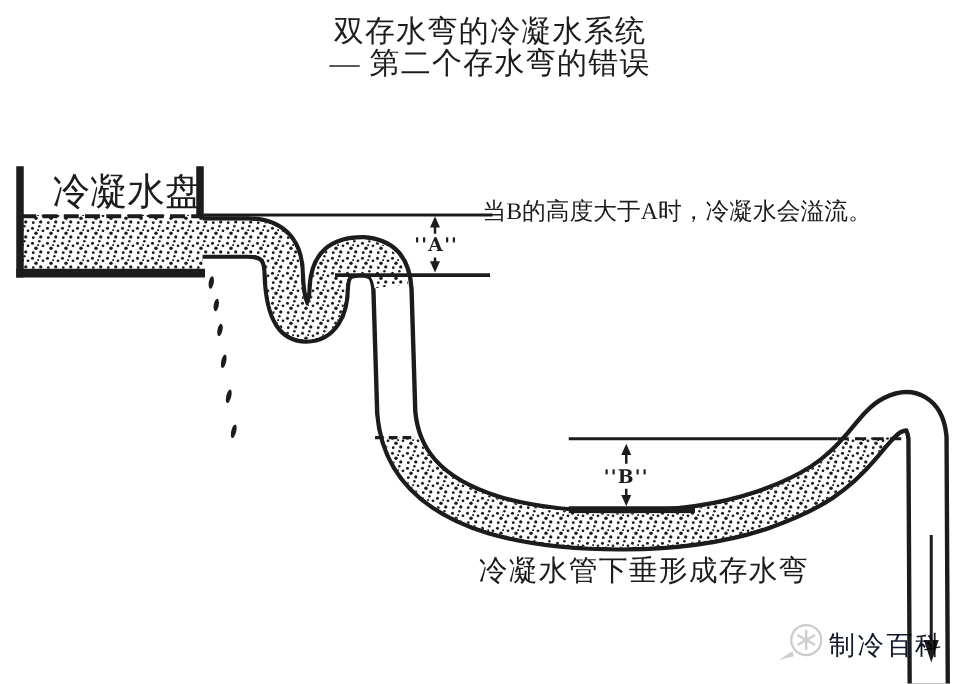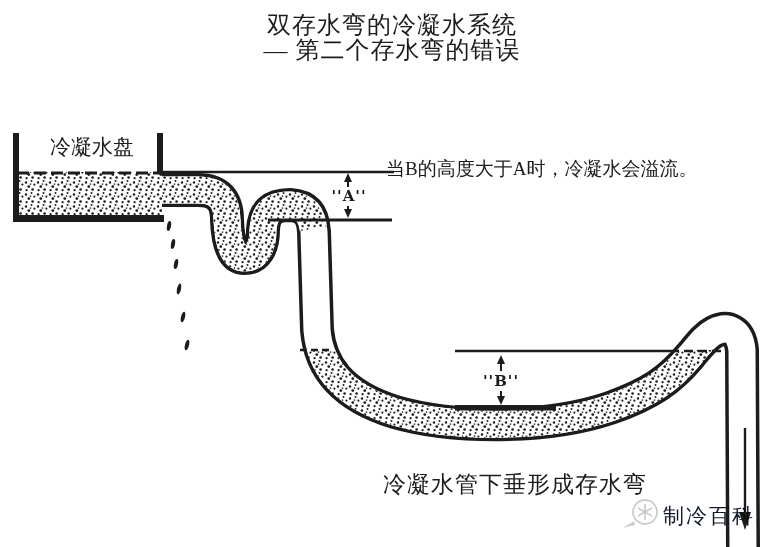--- a/index.html
+++ b/index.html
@@ -3,27 +3,27 @@
 <meta charset="utf-8">
 <style>
   html,body{margin:0;padding:0;background:#ffffff;}
   #stage{position:relative;width:773px;height:547px;background:#ffffff;overflow:hidden;
          font-family:"Liberation Serif","DejaVu Serif",serif;color:#1c1c1c;}
   #stage svg{position:absolute;left:0;top:0;}
   .txt{position:absolute;white-space:nowrap;color:#1c1c1c;}
   .title{width:420px;left:182px;text-align:center;font-size:24px;letter-spacing:1px;}
   #title1{top:9px;}
   #title2{top:34px;}
-  #pan-label{left:22px;top:133px;width:140px;text-align:center;font-size:21px;}
+  #pan-label{left:22px;top:133px;width:140px;text-align:right;font-size:30px;}
   #overflow-note{left:386px;top:156px;font-size:19px;}
   .dim{width:56px;text-align:center;font-size:15px;font-weight:bold;
        font-family:"DejaVu Serif","Liberation Serif",serif;letter-spacing:1px;}
   #dim-a{left:321px;top:187px;}
   #dim-b{left:473px;top:372px;}
-  #sag-caption{left:383px;top:441px;font-size:23px;letter-spacing:1px;margin-top:28px;}
+  #sag-caption{left:383px;top:441px;font-size:23px;letter-spacing:1px;}
   #watermark-text{left:663px;top:502px;font-size:21px;letter-spacing:2px;
                   color:#0f172a;mix-blend-mode:multiply;}
 </style>
 </head>
 <body>
 
 <div id="stage">
 
   <svg width="773" height="547" viewBox="0 0 773 547">
     <defs>

